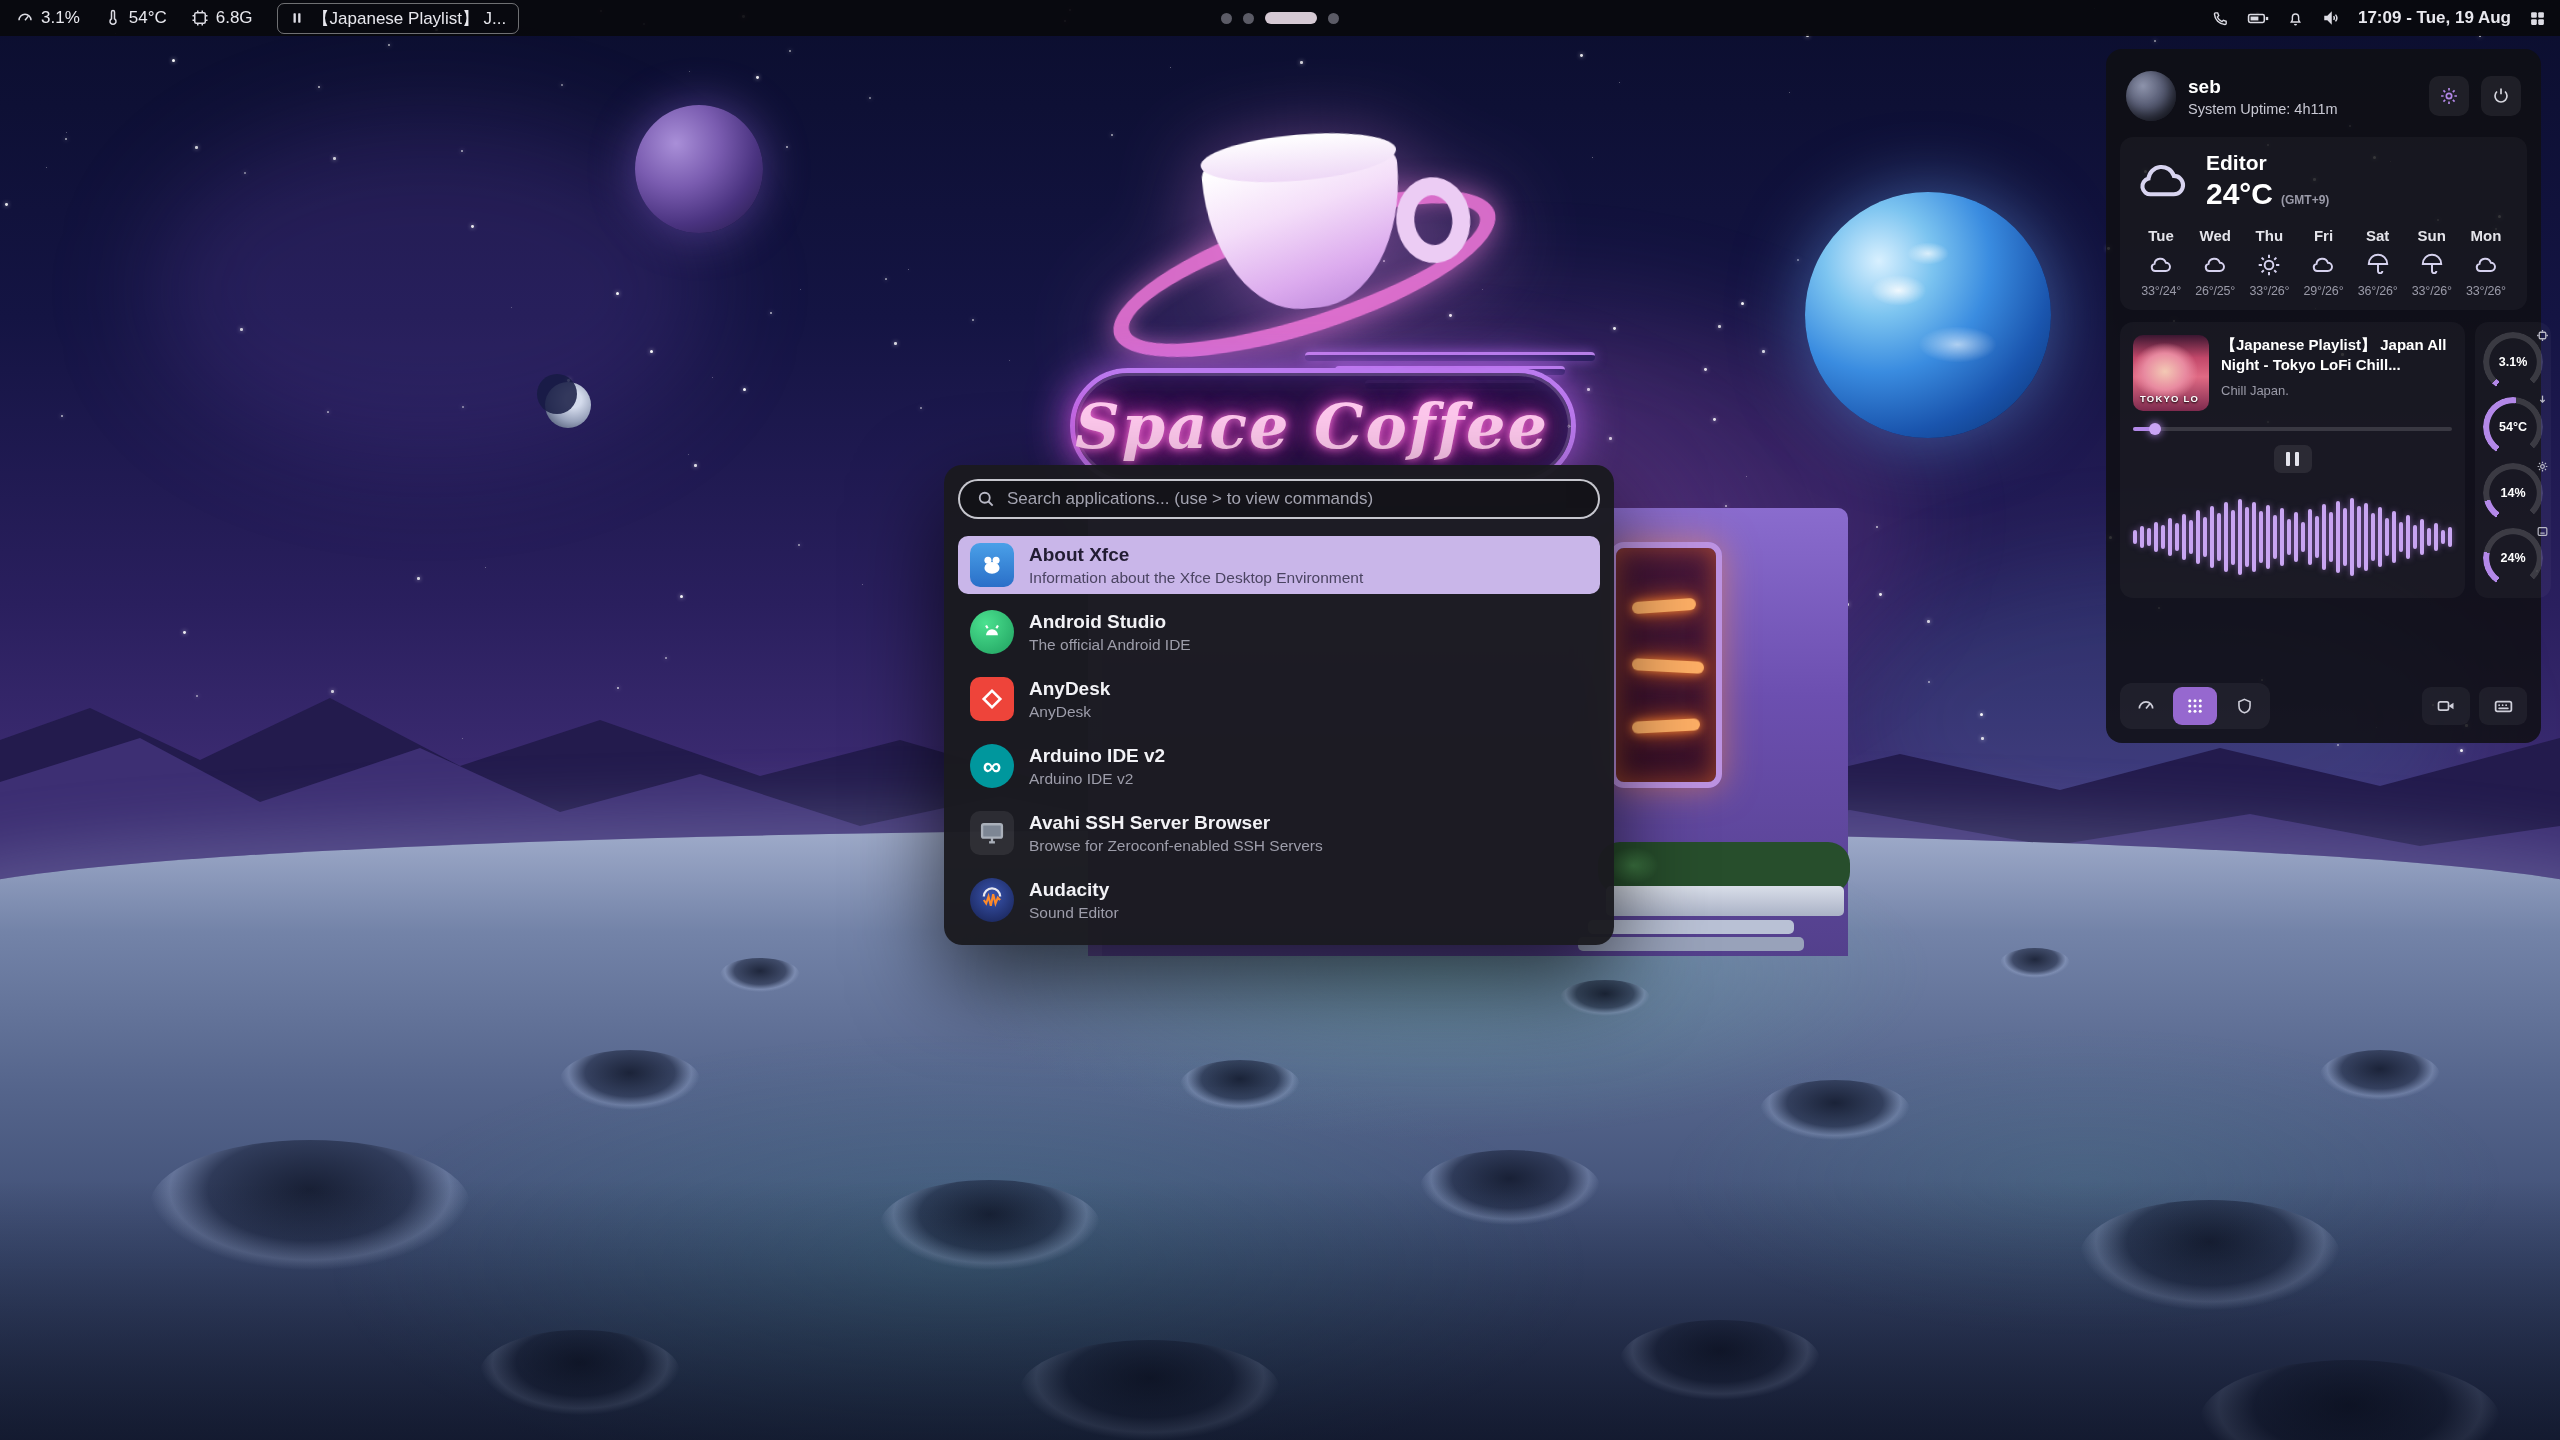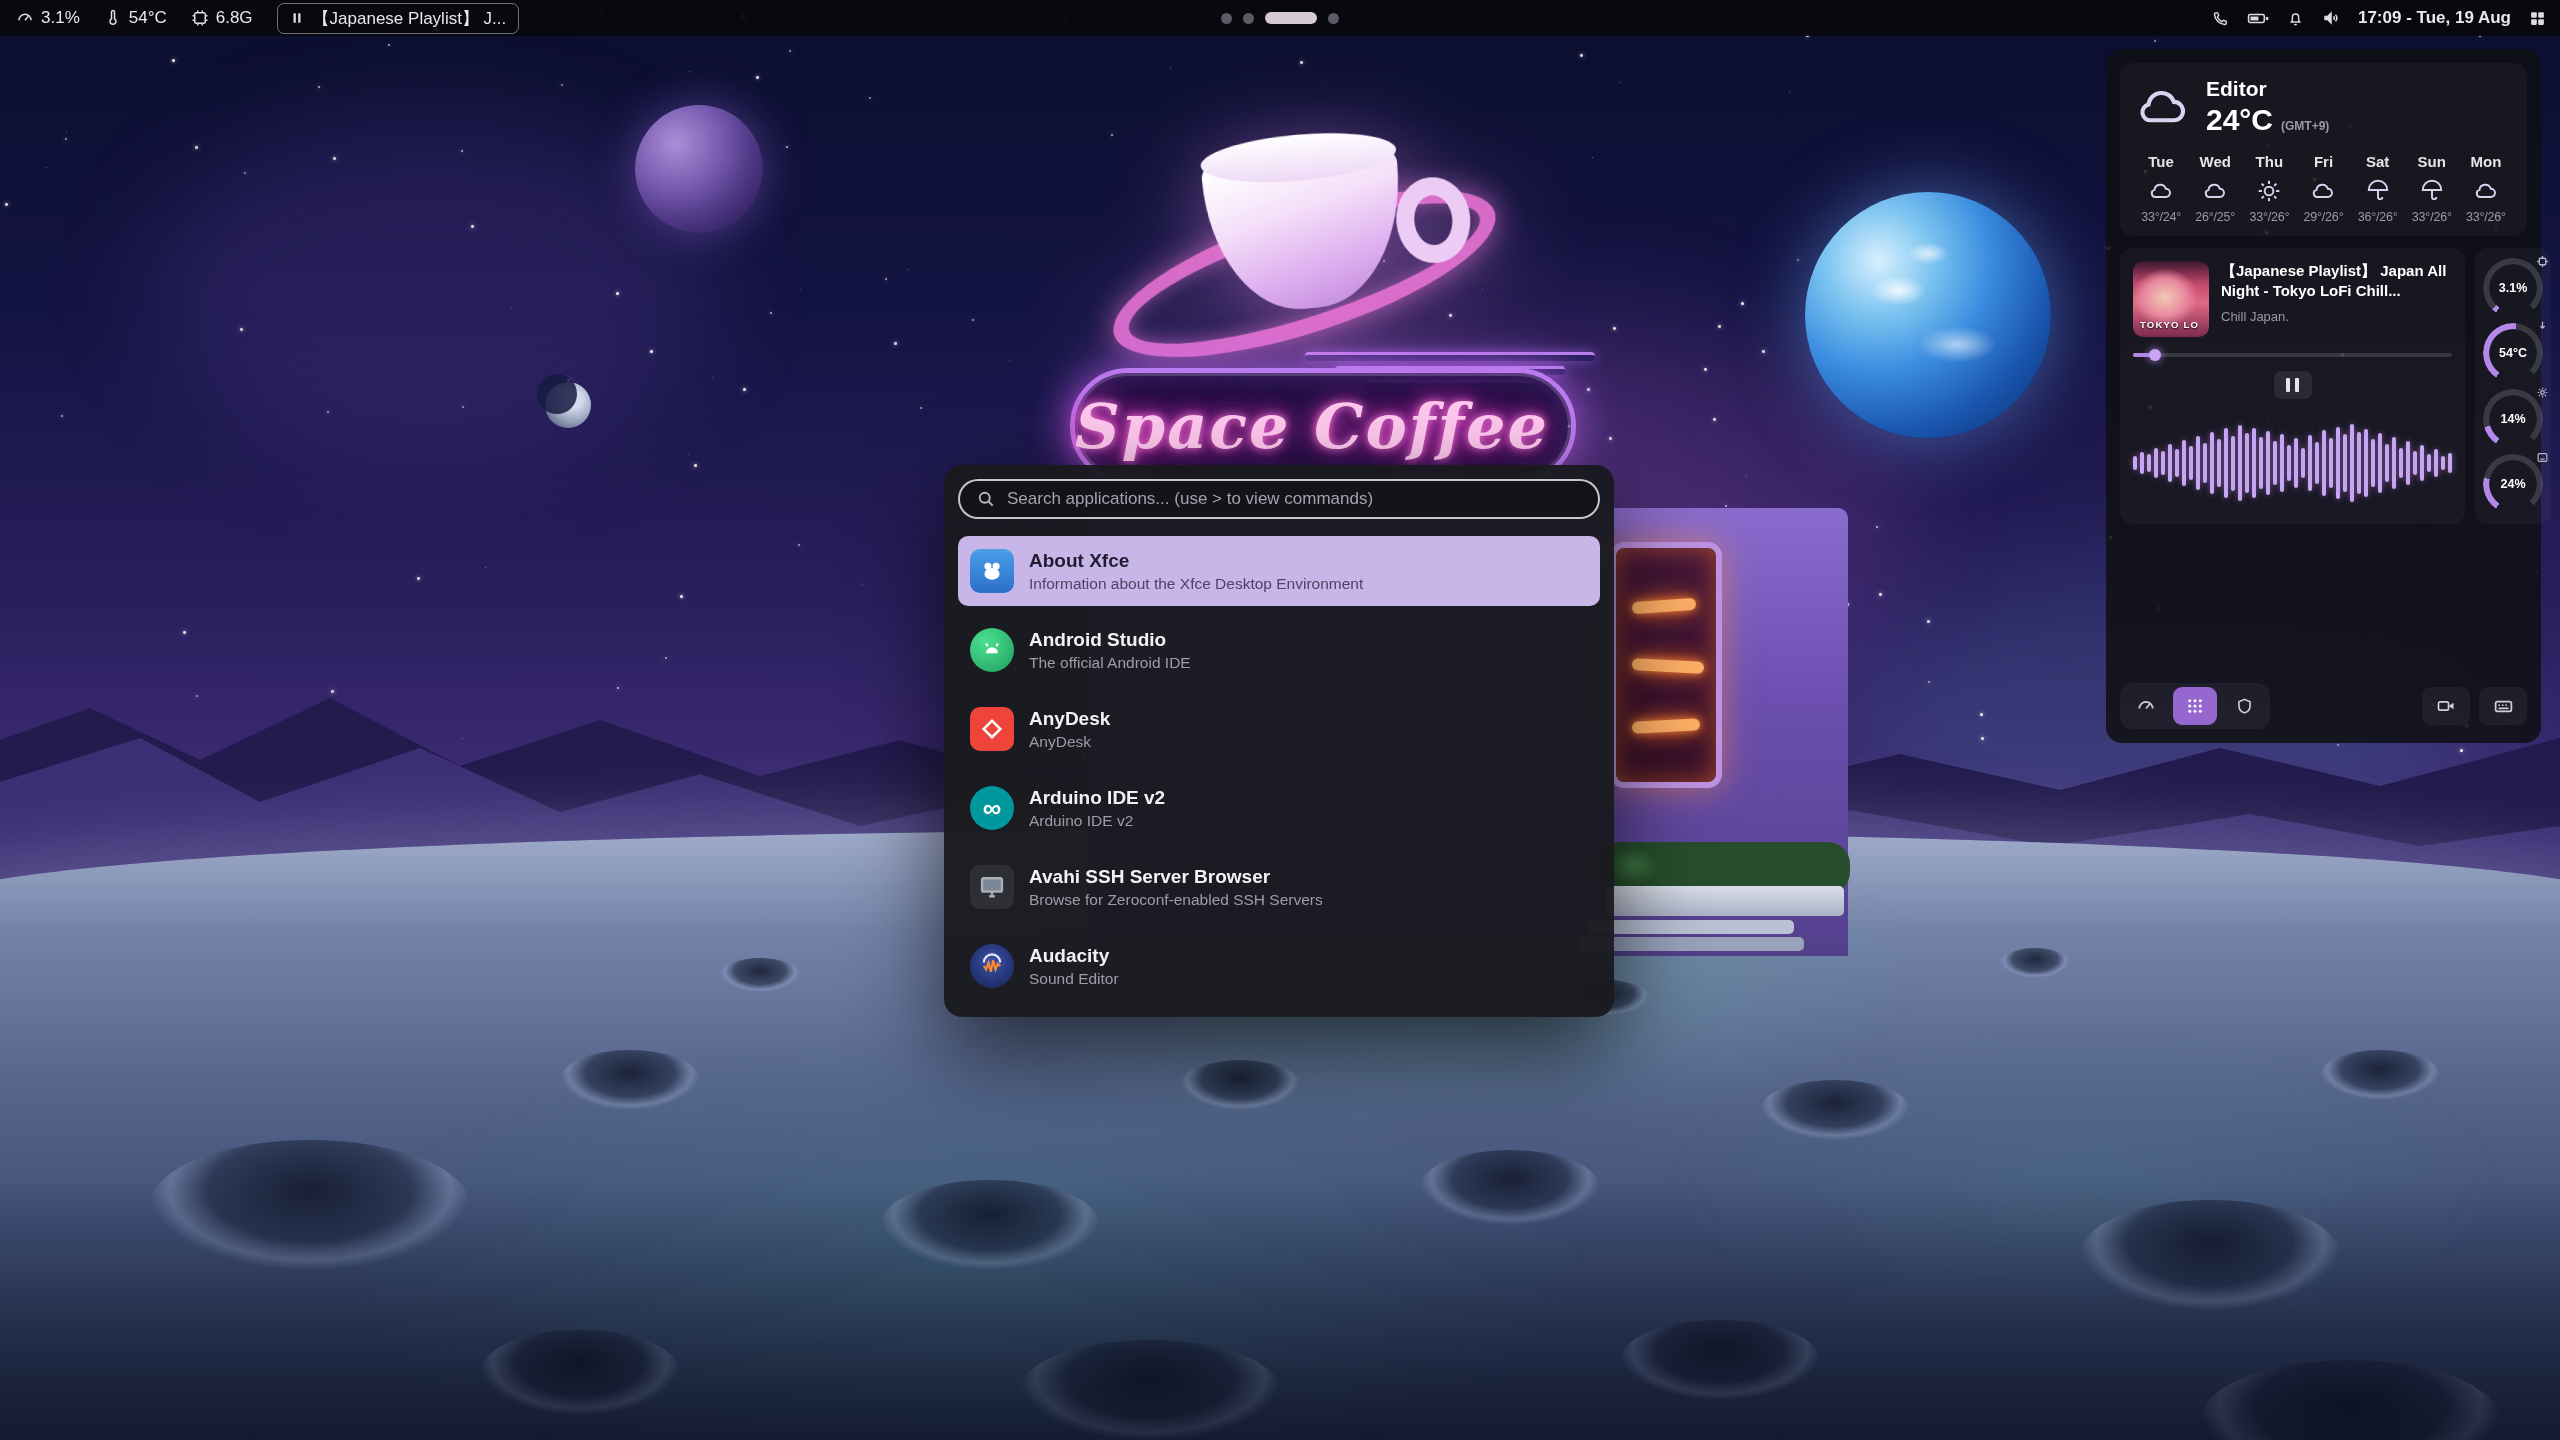--- a/index.html
+++ b/index.html
@@ -110,21 +110,21 @@
   
   #launcher { left:944px; top:465px; width:670px; z-index:50;
     background:rgba(26,26,31,.97); border-radius:18px; padding:14px 14px 16px;
     box-shadow:0 34px 90px rgba(0,0,0,.65); }
   #search-pill { height:40px; border:2px solid rgba(238,238,246,.82); border-radius:20px;
     background:rgba(12,12,16,.55); display:flex; align-items:center; gap:11px; padding:0 16px; }
   #search-pill input { flex:1; background:transparent; border:none; outline:none;
     color:#ececf2; font-size:17px; font-family:inherit; }
   #search-pill input::placeholder { color:#a3a3b0; }
   #launcher-list { margin-top:17px; display:flex; flex-direction:column; gap:9px; }
-  .l-item { display:flex; align-items:center; gap:15px; padding:6px 12px; height:70px; border-radius:10px; }
+  .l-item { display:flex; align-items:center; gap:15px; padding:6px 12px; height:58px; border-radius:10px; }
   .l-item .app-icon { width:44px; height:44px; border-radius:10px; flex:none;
     display:flex; align-items:center; justify-content:center; }
   .l-title { font-size:19px; font-weight:700; color:#f2f2f6; line-height:1.25; }
   .l-sub { font-size:15.5px; color:#9d9daa; margin-top:2px; }
   .l-item.selected { background:#c9b6e9; }
   .l-item.selected .l-title { color:#221c33; }
   .l-item.selected .l-sub { color:#4b4462; }
 
   
   #sidebar { left:2106px; top:49px; width:435px; height:694px; z-index:40;
@@ -615,20 +615,39 @@
         <div class="l-sub">Sound Editor</div>
       </div>
     </div>
 
 
   </div>
 </div>
 
 <div class="abs" id="sidebar">
 
+  <div id="user-row">
+    <div id="avatar"></div>
+    <div style="flex:1">
+      <div id="user-name">seb</div>
+      <div id="user-uptime">System Uptime: 4h11m</div>
+    </div>
+    <div class="sq-btn">
+      <svg width="20" height="20" viewBox="0 0 24 24" fill="none" stroke="#b388e8" stroke-width="2">
+          <circle cx="12" cy="12" r="3.2"></circle>
+          <path d="M12 2.5v3M12 18.5v3M2.5 12h3M18.5 12h3M5.3 5.3l2.1 2.1M16.6 16.6l2.1 2.1M18.7 5.3l-2.1 2.1M7.4 16.6l-2.1 2.1"></path>
+        </svg>
+    </div>
+    <div class="sq-btn">
+      <svg width="20" height="20" viewBox="0 0 24 24" fill="none" stroke="#d6d6de" stroke-width="2">
+          <path d="M7.2 6.6 a7.2 7.2 0 1 0 9.6 0"></path>
+          <path d="M12 3 v7"></path>
+        </svg>
+    </div>
+  </div>
 
   <div class="card" id="weather-card">
     <div id="weather-head">
       <span style="color:#d8d4f0;display:flex">
         <svg width="58" height="58" viewBox="0 0 24 24" fill="none" stroke="currentColor" stroke-width="1.7">
             <path d="M7 17.5 h9.5 a3.8 3.8 0 0 0 0-7.6 A5.4 5.4 0 0 0 6 11 a3.3 3.3 0 0 0 1 6.5 Z"></path>
           </svg>
       </span>
       <div>
         <div id="weather-city">Editor</div>

